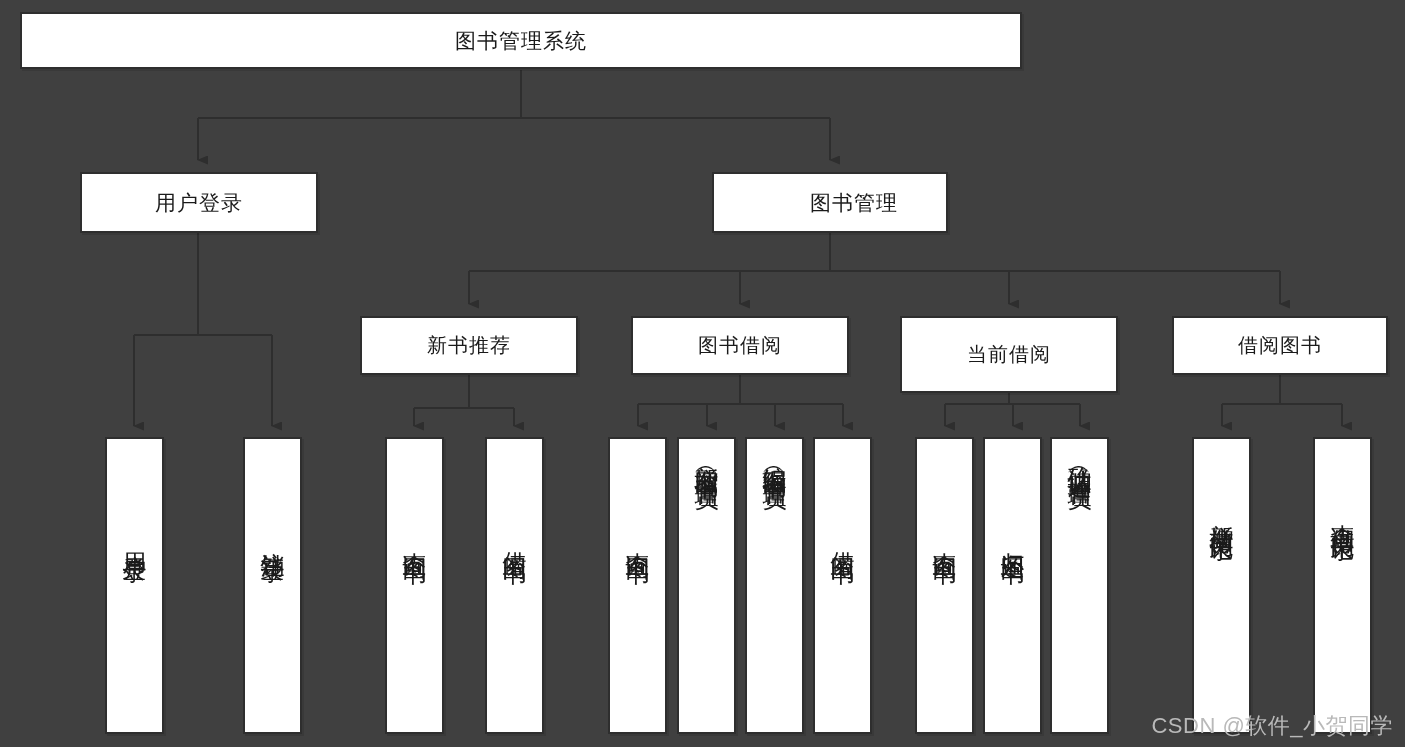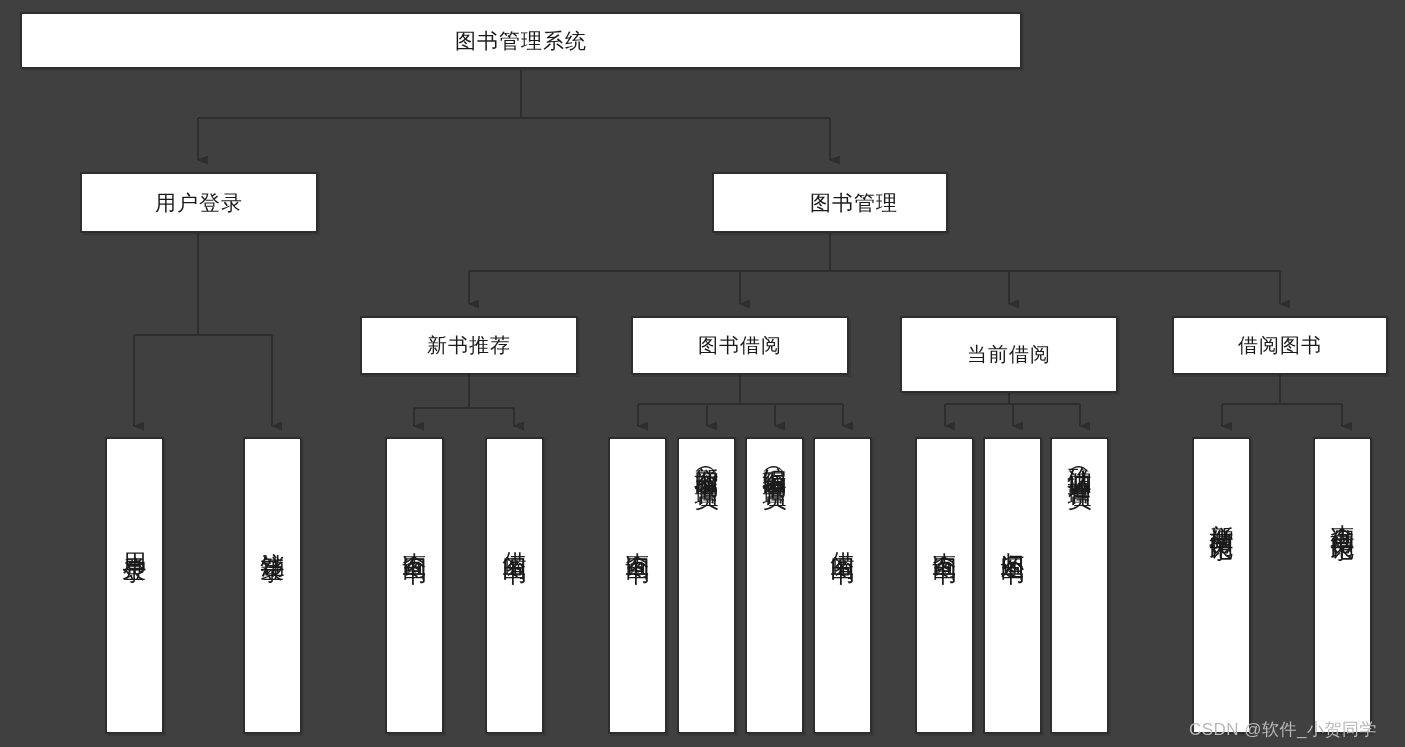--- a/index.html
+++ b/index.html
@@ -61,23 +61,23 @@
     padding-top: 58px;
   }
   .node-leaf.leaf-tall .node-label {
     padding-top: 0px;
   }
   .node-leaf.leaf-short .node-label {
     padding-top: 86px;
   }
   #watermark {
     position: absolute;
-    right: 28px;
+    right: 12px;
     bottom: 6px;
-    font-size: 17px;
+    font-size: 22px;
     color: #b9b9b9;
     letter-spacing: 0.5px;
     user-select: none;
     white-space: nowrap;
   }
 </style>
 </head>
 <body>
 
 <div id="diagram-root">

